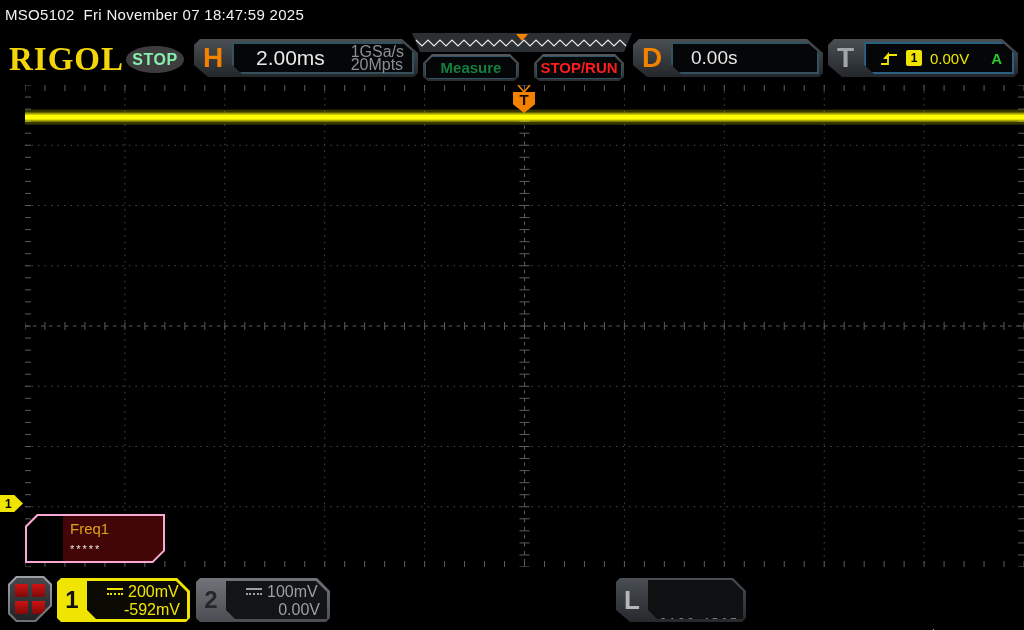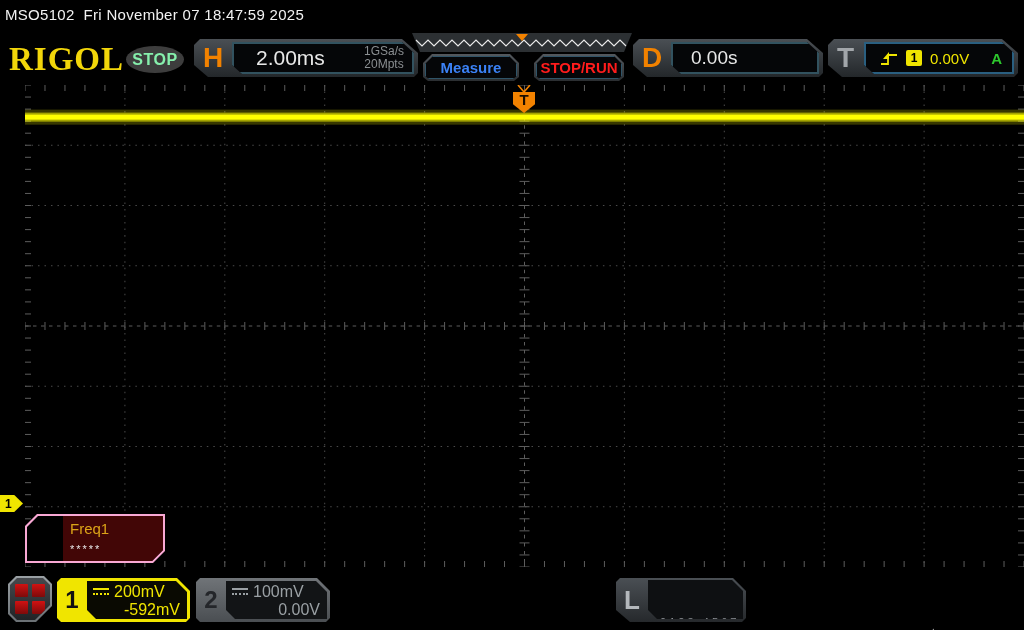--- a/index.html
+++ b/index.html
@@ -22,42 +22,42 @@
                      calc(100% - 4px) 100%, 14px 100%, 0 calc(100% - 12px), 0 6px); }
   .innerbox { position:absolute; top:3px; right:4px; bottom:3px; background:#050608;
               border:2px solid #32525f;
               clip-path:polygon(0 0, calc(100% - 12px) 0, 100% 11px, 100% 100%, 10px 100%, 0 calc(100% - 9px)); }
   .hletter { position:absolute; left:9px; top:3px; font-size:28px; font-weight:bold; color:#f28200; }
   .tletter { color:#a2a6aa; }
 
   #hpanel { left:194px; top:39px; width:224px; height:38px; }
   #hpanel .innerbox { left:38px; display:flex; align-items:center; }
   .timebase { color:#e8e8e8; font-size:21px; margin-left:22px; flex:1; }
-  .hrates { text-align:center; margin-right:8px; color:#8b8f92; font-size:12px; line-height:13px; }
+  .hrates { text-align:left; margin-right:8px; color:#8b8f92; font-size:16px; line-height:13px; }
 
   #dpanel { left:633px; top:39px; width:190px; height:38px; }
   #dpanel .innerbox { left:38px; display:flex; align-items:center; }
   .dvalue { color:#e8e8e8; font-size:19px; margin-left:18px; }
 
   #tpanel { left:828px; top:39px; width:190px; height:38px; }
   #tpanel .innerbox { left:36px; border-color:#2a5f80; display:flex; align-items:center; gap:8px; padding-left:14px; }
   .trig-src { width:16px; height:16px; background:#f0e500; border-radius:2px; color:#000;
               font-size:12px; font-weight:bold; display:flex; align-items:center; justify-content:center; }
   .trig-level { color:#f0e500; font-size:15px; }
   .trig-mode { color:#2dc62d; font-size:15px; font-weight:bold; margin-left:auto; margin-right:10px; }
 
   .hbutton { position:absolute; background:linear-gradient(#53585d,#2b2e31); width:96px; height:27px;
              clip-path:polygon(9px 0, calc(100% - 9px) 0, 100% 9px, 100% calc(100% - 4px),
                        calc(100% - 5px) 100%, 5px 100%, 0 calc(100% - 4px), 0 9px); }
   .hbutton .binner { position:absolute; inset:2px; background:#050608; border:1px solid #2f5468;
              clip-path:polygon(8px 0, calc(100% - 8px) 0, 100% 8px, 100% calc(100% - 3px),
                        calc(100% - 4px) 100%, 4px 100%, 0 calc(100% - 3px), 0 8px);
              display:flex; align-items:center; justify-content:center; font-size:15px; font-weight:bold; }
   #measureBtn { left:423px; top:54px; }
-  #measureBtn .binner { color:#3b82f6; }
+  #measureBtn .binner { color:#15803d; }
   #stoprunBtn { left:534px; top:54px; width:90px; }
   #stoprunBtn .binner { color:#ff1c1c; }
 
   .preview { position:absolute; left:412px; top:33px; width:220px; height:19px; background:#2c3033;
              clip-path:polygon(0 0,100% 0,calc(100% - 8px) 100%,8px 100%); }
   .preview svg { position:absolute; inset:0; }
   .preview .ptri { position:absolute; left:104px; top:1px; width:0; height:0;
              border-left:6px solid transparent; border-right:6px solid transparent; border-top:7px solid #f28200; }
 
   
@@ -98,21 +98,21 @@
   .gridicon .sq { background:linear-gradient(#d01212,#7d0a0a); border-radius:1px; }
 
   .chbadge { position:absolute; top:578px; width:133px; height:44px; border-radius:4px;
              clip-path:polygon(4px 0,calc(100% - 13px) 0,100% 13px,100% calc(100% - 4px),
                        calc(100% - 4px) 100%,4px 100%,0 calc(100% - 4px),0 4px); }
   .chbadge .ch-id { position:absolute; left:0; top:0; width:30px; height:100%;
                     display:flex; align-items:center; justify-content:center;
                     font-size:24px; font-weight:bold; }
   .chbadge .ch-in { position:absolute; left:30px; top:3px; right:3px; bottom:3px;
              clip-path:polygon(0 0,calc(100% - 11px) 0,100% 11px,100% 100%,9px 100%,0 calc(100% - 9px));
-             font-size:16px; padding:1px 7px 0 6px; }
+             font-size:16px; padding:1px 7px 0 20px; }
   .chbadge .row1 { display:flex; align-items:center; gap:5px; line-height:19px; }
   .chbadge .row2 { text-align:right; line-height:18px; }
   .coup { width:16px; height:7px; border-top:2px solid; border-bottom:2px dotted; }
   #ch1badge { left:57px; background:#f0e500; }
   #ch1badge .ch-id { color:#111; }
   #ch1badge .ch-in { background:#0a0a02; color:#f0e500; }
   #ch1badge .coup { border-color:#f0e500; }
   #ch2badge { left:196px; width:134px; background:linear-gradient(#707478,#4a4e52); }
   #ch2badge .ch-id { color:#24262a; }
   #ch2badge .ch-in { background:#121416; color:#9aa0a4; }

